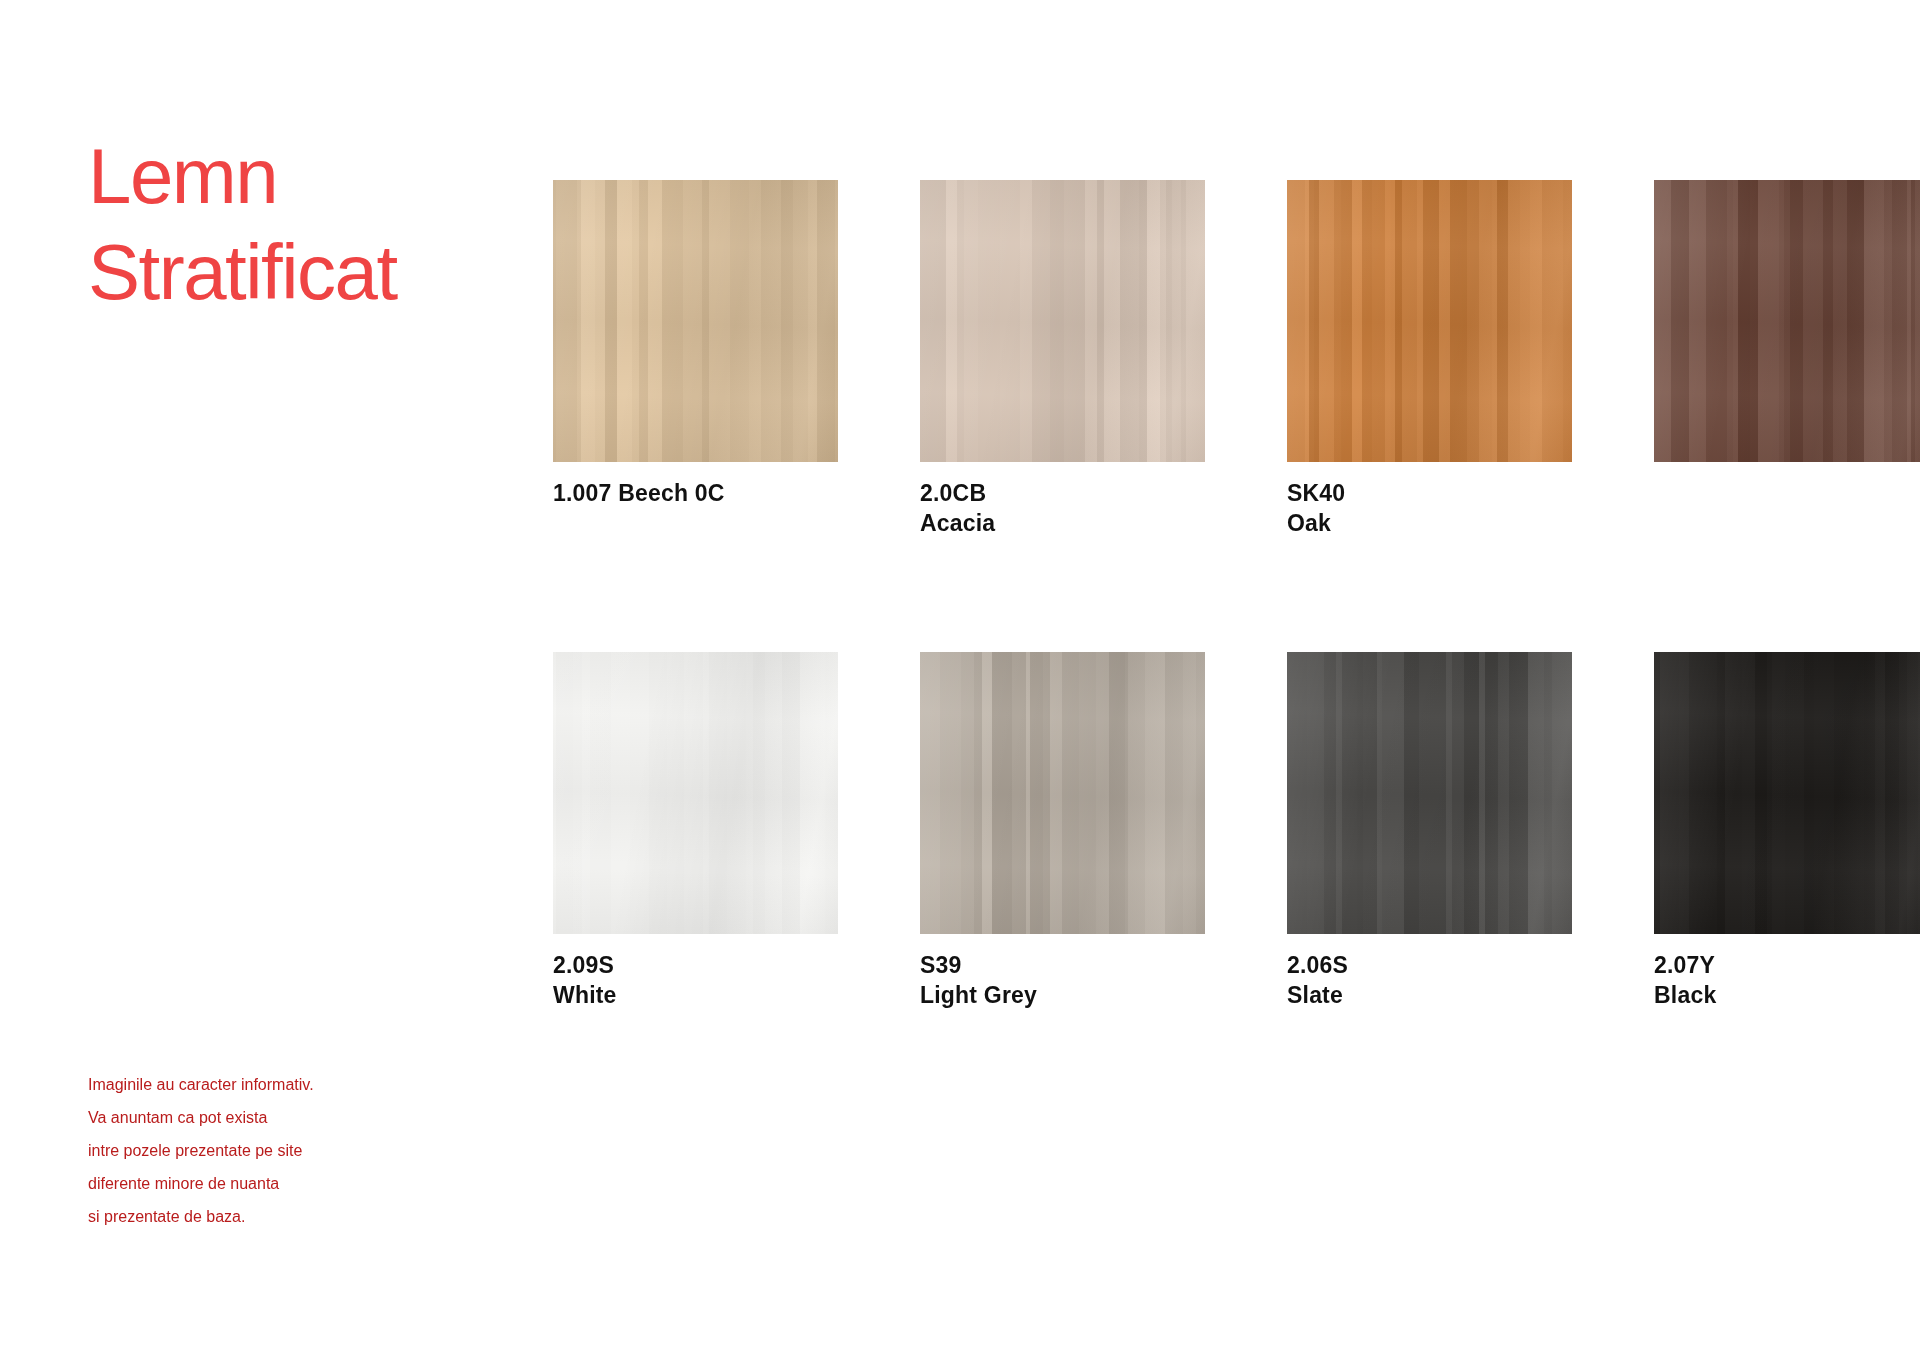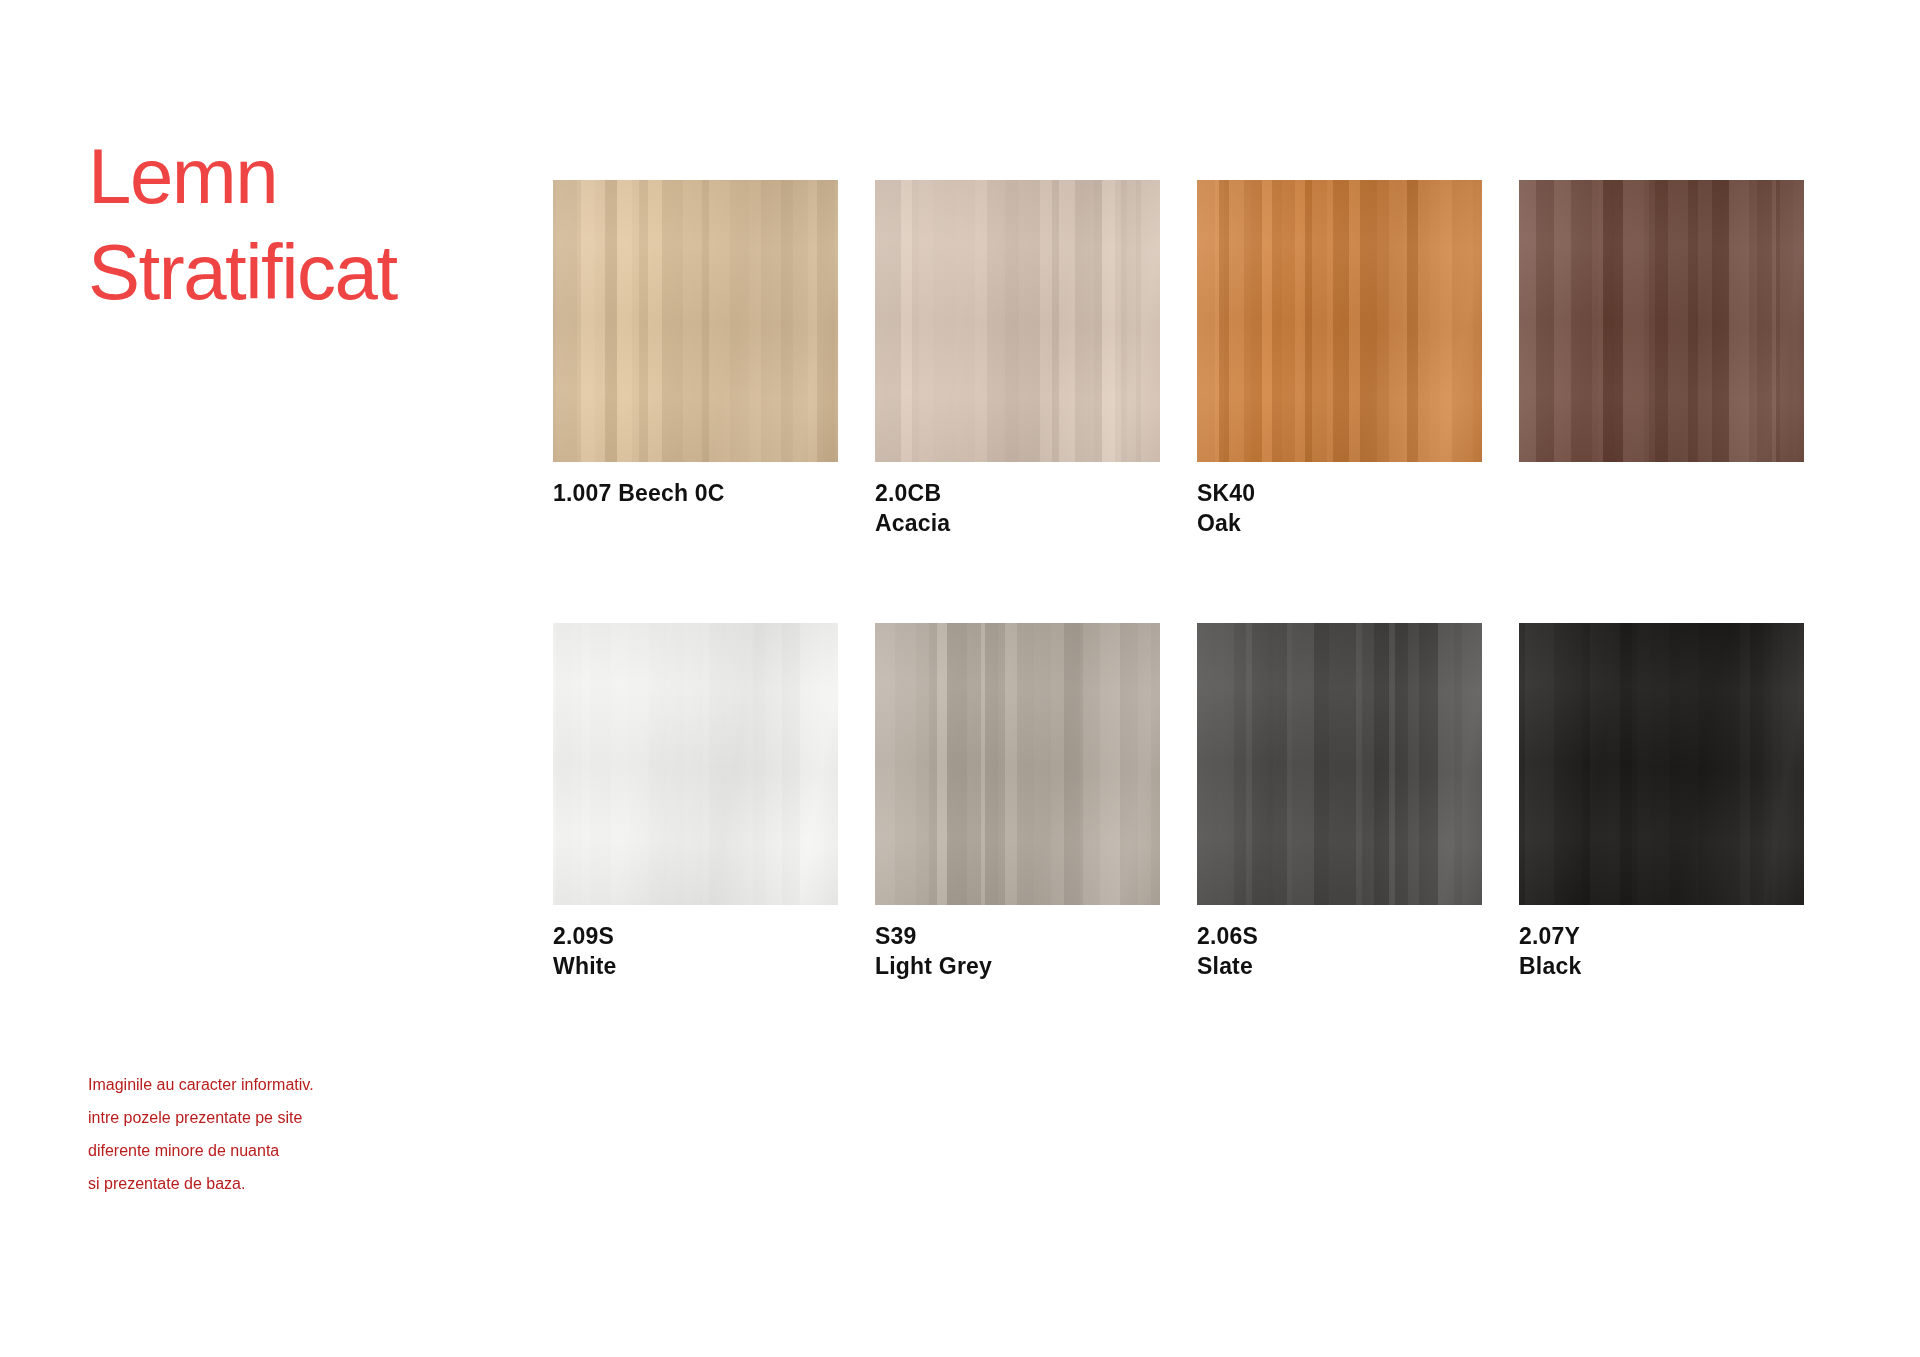--- a/index.html
+++ b/index.html
@@ -44,25 +44,25 @@
   
   .grid {
     position: absolute;
     left: 533px;
     top: 180px;
     width: 1300px;
   }
   .grid-row {
     display: flex;
     flex-direction: row;
-    gap: 37px;
+    gap: 82px;
     padding-left: 20px;
   }
   .grid-row + .grid-row {
-    margin-top: 85px;
+    margin-top: 114px;
   }
   .swatch-cell {
     width: 285px;
     flex: 0 0 285px;
   }
   .swatch-chip {
     width: 285px;
     height: 282px;
     position: relative;
     overflow: hidden;
@@ -191,18 +191,19 @@
           <span class="swatch-name">Black</span>
         </div>
       </div>
 
     </div>
 
   </div>
 
   <div class="disclaimer">
     <span>Imaginile au caracter informativ.</span>
+    <span>Va anuntam ca pot exista</span>
     <span>intre pozele prezentate pe site</span>
     <span>diferente minore de nuanta</span>
     <span>si prezentate de baza.</span>
   </div>
 
 </div>
 
 </body></html>

